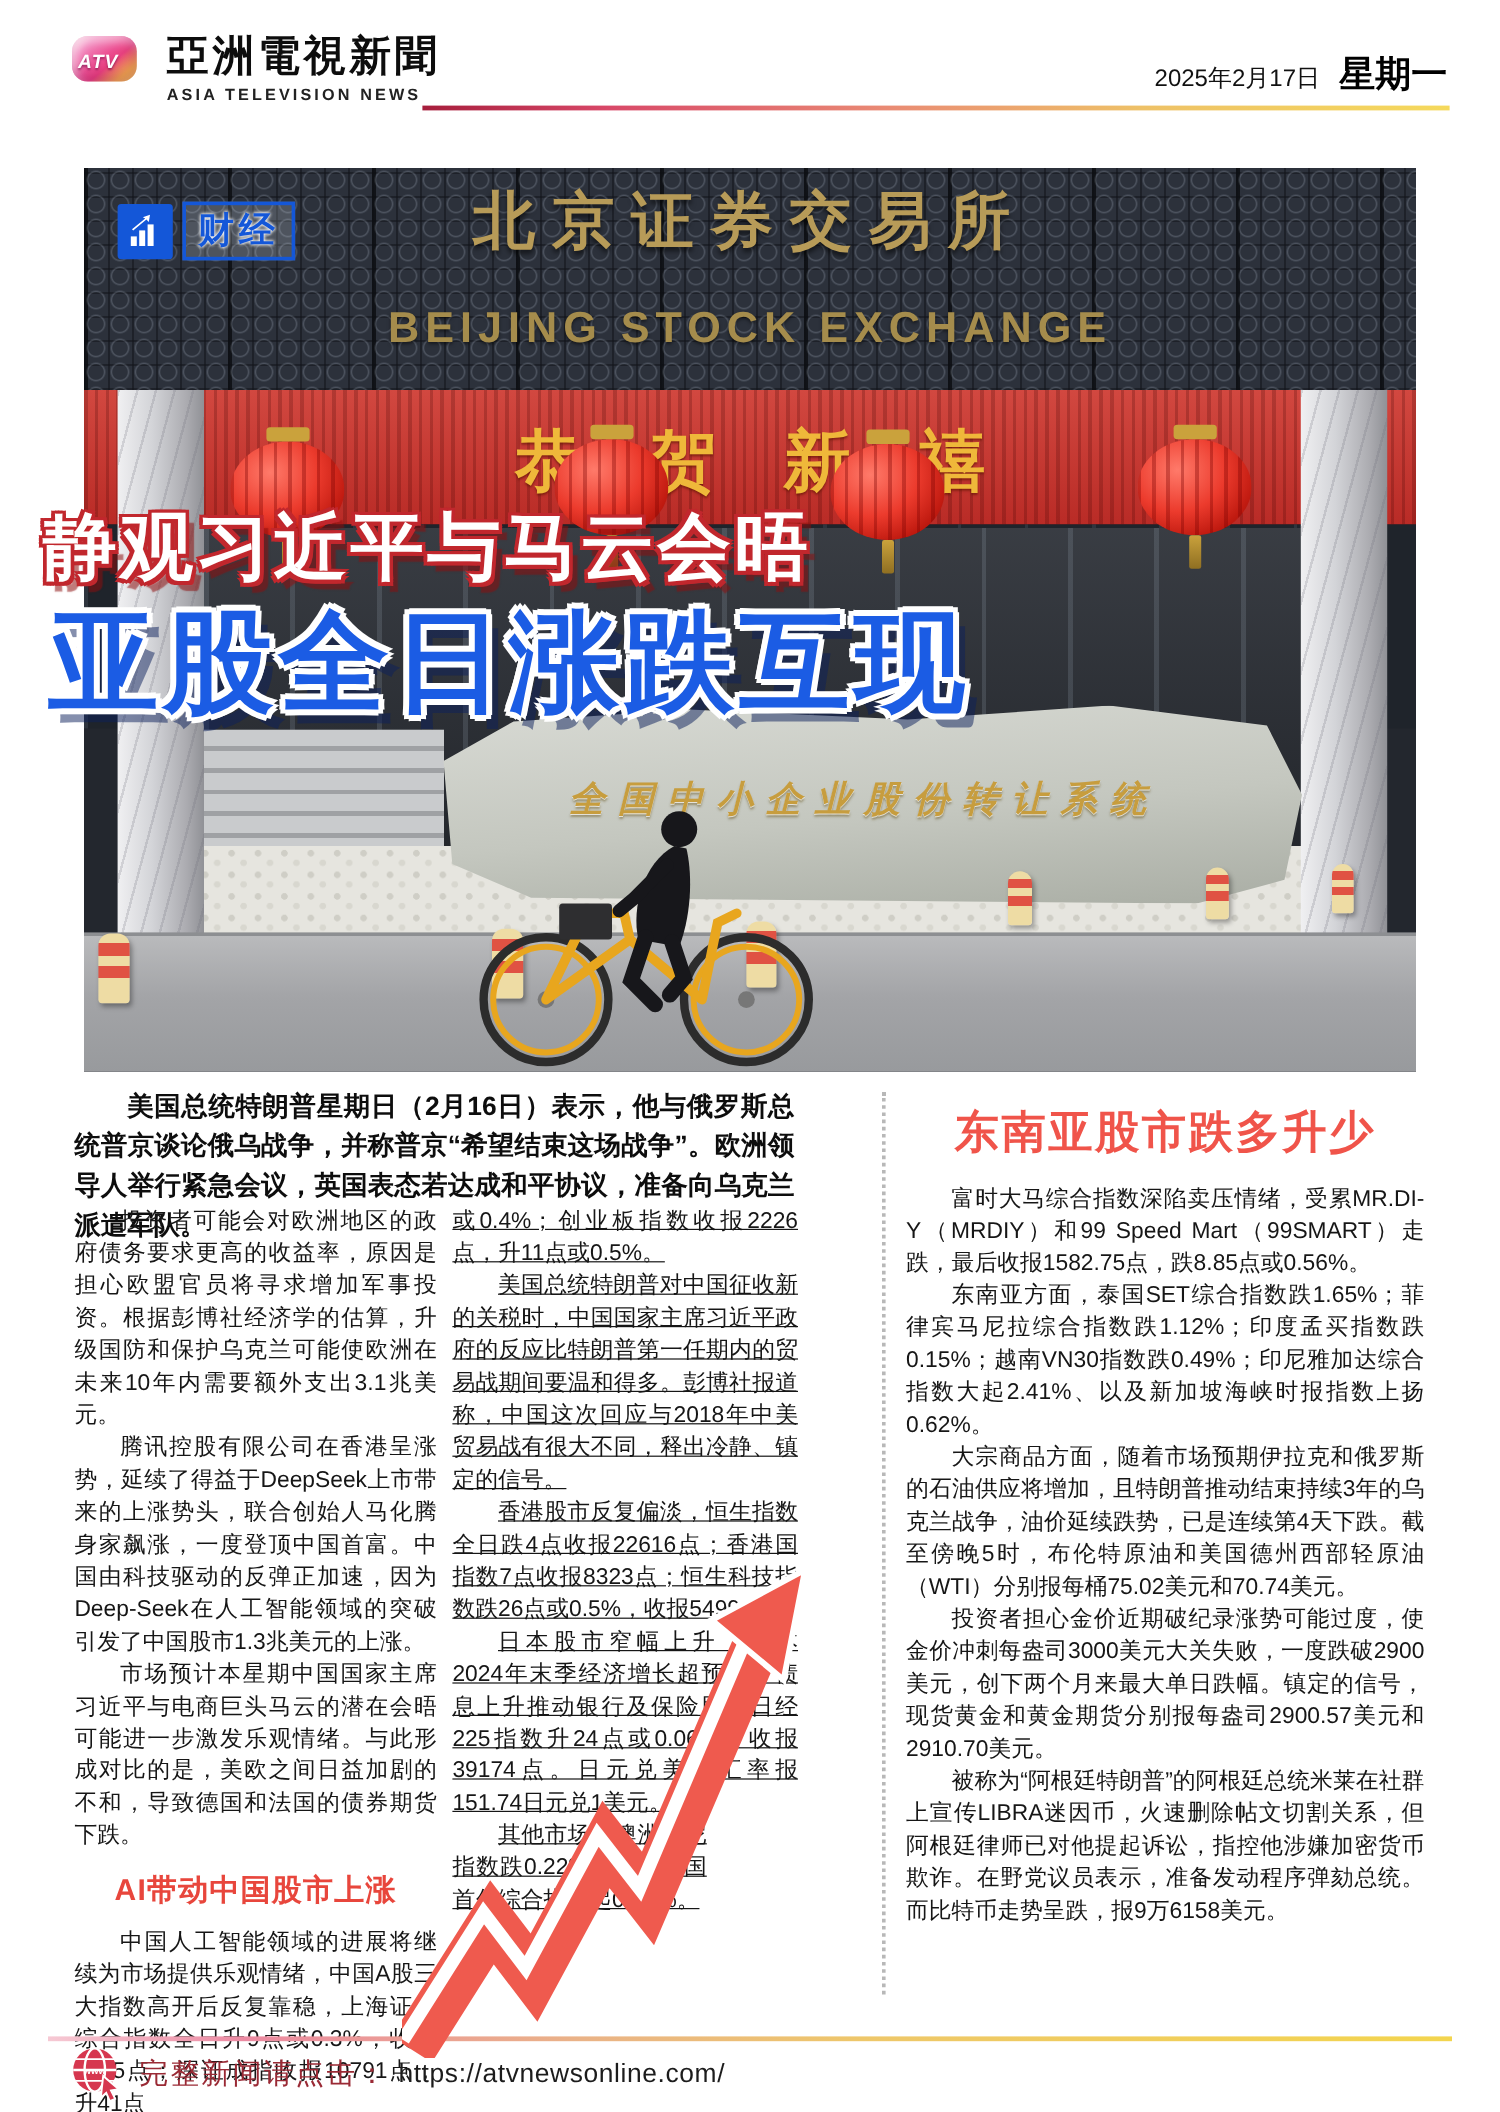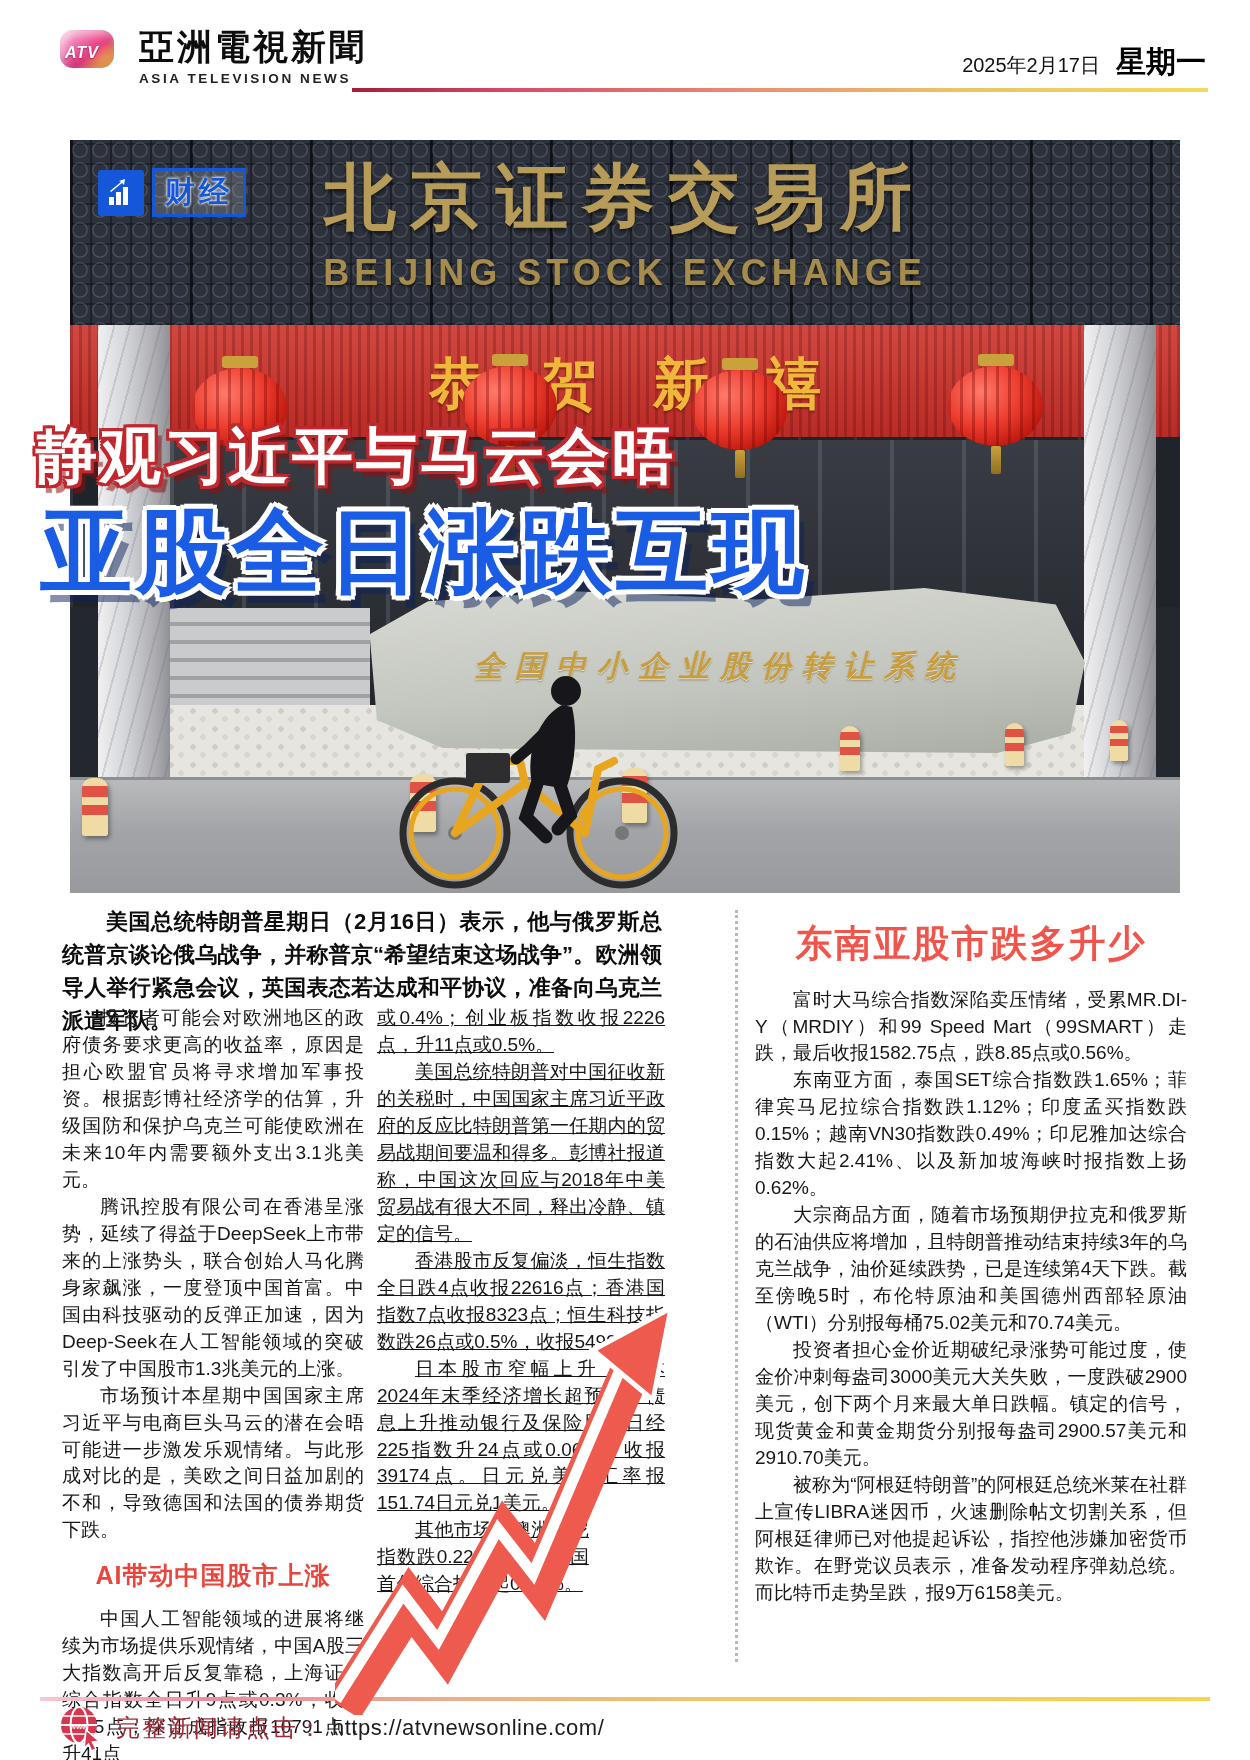--- a/index.html
+++ b/index.html
@@ -25,21 +25,21 @@
   
   .hero{position:absolute;left:70px;top:140px;width:1110px;height:753px;overflow:hidden;background:#23272e;z-index:1;}
   .facade{position:absolute;left:0;top:0;width:100%;height:185px;background-color:#2c313b;
     background-image:
       radial-gradient(circle at 10px 10px, rgba(0,0,0,0) 6px, rgba(150,160,175,.32) 7px, rgba(0,0,0,0) 8.5px),
       repeating-linear-gradient(90deg, rgba(12,14,18,.85) 0 3px, transparent 3px 120px),
       repeating-linear-gradient(90deg, rgba(18,20,26,.55) 0 2px, transparent 2px 20px),
       repeating-linear-gradient(0deg, rgba(18,20,26,.55) 0 2px, transparent 2px 20px);
     background-size:20px 20px,auto,auto,auto;}
   .sign-zh{position:absolute;left:50%;transform:translateX(-50%);top:10px;white-space:nowrap;
-    font-size:72px;font-weight:bold;color:#b79b58;letter-spacing:14px;text-shadow:0 3px 4px rgba(0,0,0,.55);}
+    font-size:52px;font-weight:bold;color:#b79b58;letter-spacing:14px;text-shadow:0 3px 4px rgba(0,0,0,.55);}
   .sign-en{position:absolute;left:50%;transform:translateX(-50%);top:112px;white-space:nowrap;
     font-size:36px;font-weight:bold;color:#a58c4c;letter-spacing:5px;text-shadow:0 2px 3px rgba(0,0,0,.5);}
   .banner{position:absolute;left:0;top:185px;width:100%;height:112px;
     background:linear-gradient(#d24840,#b92b26);
     background-image:repeating-linear-gradient(90deg, rgba(60,0,0,.22) 0 3px, transparent 3px 9px),
                      linear-gradient(#d24840,#b92b26);
     border-bottom:6px solid #8f1d18;}
   .banner-text{position:absolute;left:50%;transform:translateX(-50%);top:22px;white-space:nowrap;
     font-size:56px;font-weight:bold;color:#efb83a;letter-spacing:56px;padding-left:56px;
     text-shadow:0 2px 2px rgba(90,20,0,.6);}

